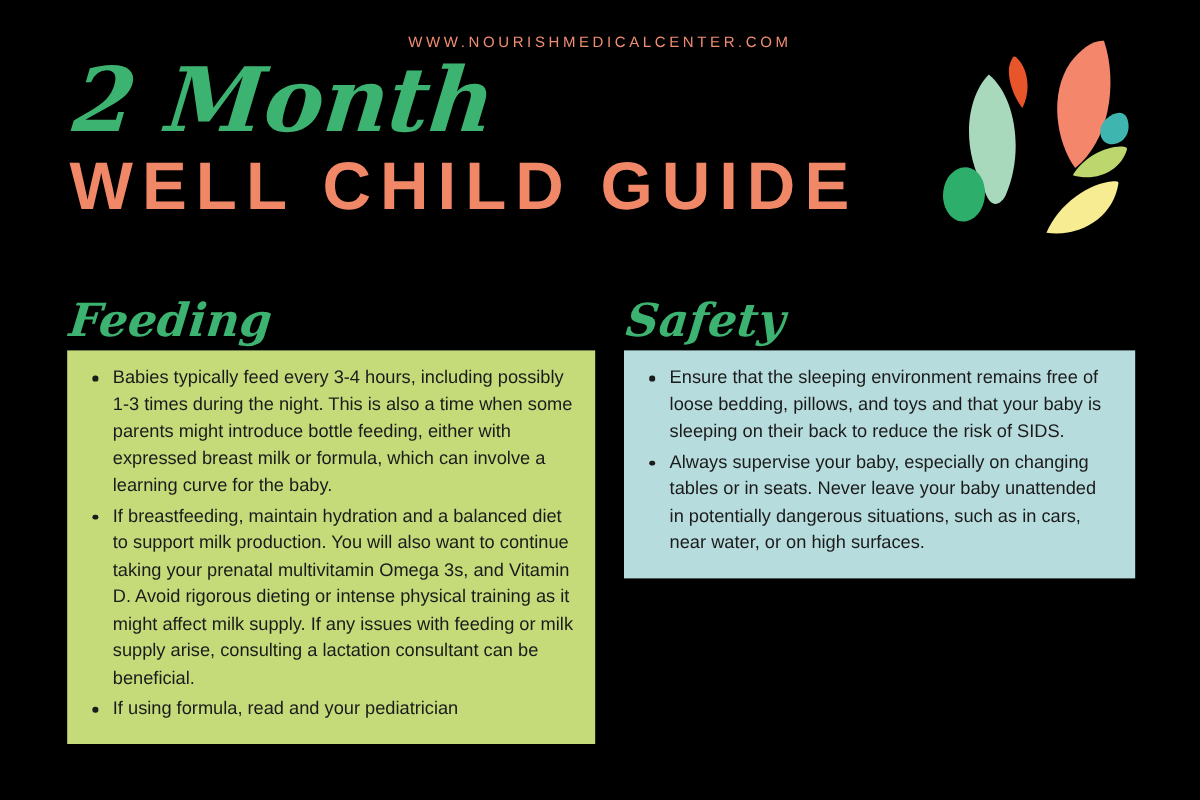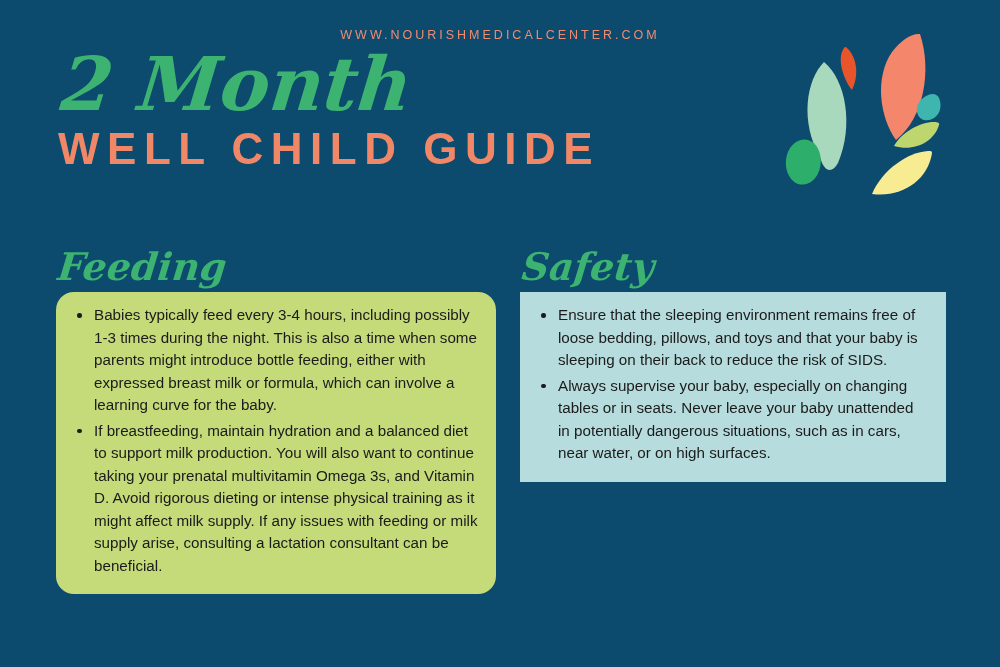--- a/index.html
+++ b/index.html
@@ -12,21 +12,21 @@
     width: 1000px;
     height: 667px;
     overflow: hidden;
     font-family: "Liberation Sans", sans-serif;
     position: relative;
   }
   .page {
     position: relative;
     width: 1000px;
     height: 667px;
-    background: #0c4a6e;
+    background: #000000;
     overflow: hidden;
   }
 
   
   .site-url {
     position: absolute;
     top: 28px;
     left: 0;
     width: 1000px;
     text-align: center;
@@ -55,21 +55,21 @@
     letter-spacing: 0px;
     margin: 0;
     transform: skewX(-6deg);
     transform-origin: left bottom;
     white-space: nowrap;
   }
 
   .title-main {
     font-family: "Liberation Sans", sans-serif;
     font-weight: 700;
-    font-size: 44px;
+    font-size: 56px;
     line-height: 1.0;
     color: #F08868;
     letter-spacing: 7.5px;
     margin: 6px 0 0 0;
     white-space: nowrap;
   }
 
   
   .leaf-logo {
     position: absolute;
@@ -96,21 +96,21 @@
     margin: 0 0 6px 0;
     transform: skewX(-6deg);
     transform-origin: left bottom;
     white-space: nowrap;
   }
 
   .panel {
     padding: 12px 18px 14px 10px;
     box-sizing: border-box;
   }
-  .panel-green { background: #C5DB79; width: 440px; border-radius: 18px; }
+  .panel-green { background: #C5DB79; width: 440px; }
   .panel-blue  { background: #B7DCDD; width: 426px; }
 
   .bullet-list {
     margin: 0;
     padding: 0 0 0 26px;
     list-style: none;
   }
   .bullet-list li {
     position: relative;
     font-family: "Liberation Sans", sans-serif;
@@ -161,20 +161,21 @@
       <path d="M148 131 C 144 158, 118 176, 88 172 C 98 148, 124 130, 144 129 C 147 129, 148 129, 148 131 Z" fill="#F7EC92"></path>
     </svg>
   </div>
 
   <div class="section section-feeding">
     <div class="section-heading">Feeding</div>
     <div class="panel panel-green">
       <ul class="bullet-list">
         <li>Babies typically feed every 3-4 hours, including possibly 1-3 times during the night. This is also a time when some parents might introduce bottle feeding, either with expressed breast milk or formula, which can involve a learning curve for the baby.</li>
         <li>If breastfeeding, maintain hydration and a balanced diet to support milk production. You will also want to continue taking your prenatal multivitamin Omega 3s, and Vitamin D. Avoid rigorous dieting or intense physical training as it might affect milk supply. If any issues with feeding or milk supply arise, consulting a lactation consultant can be beneficial.</li>
+        <li>If using formula, read and your pediatrician</li>
       </ul>
     </div>
   </div>
 
   <div class="section section-safety">
     <div class="section-heading">Safety</div>
     <div class="panel panel-blue">
       <ul class="bullet-list">
         <li>Ensure that the sleeping environment remains free of loose bedding, pillows, and toys and that your baby is sleeping on their back to reduce the risk of SIDS.</li>
         <li>Always supervise your baby, especially on changing tables or in seats. Never leave your baby unattended in potentially dangerous situations, such as in cars, near water, or on high surfaces.</li>

